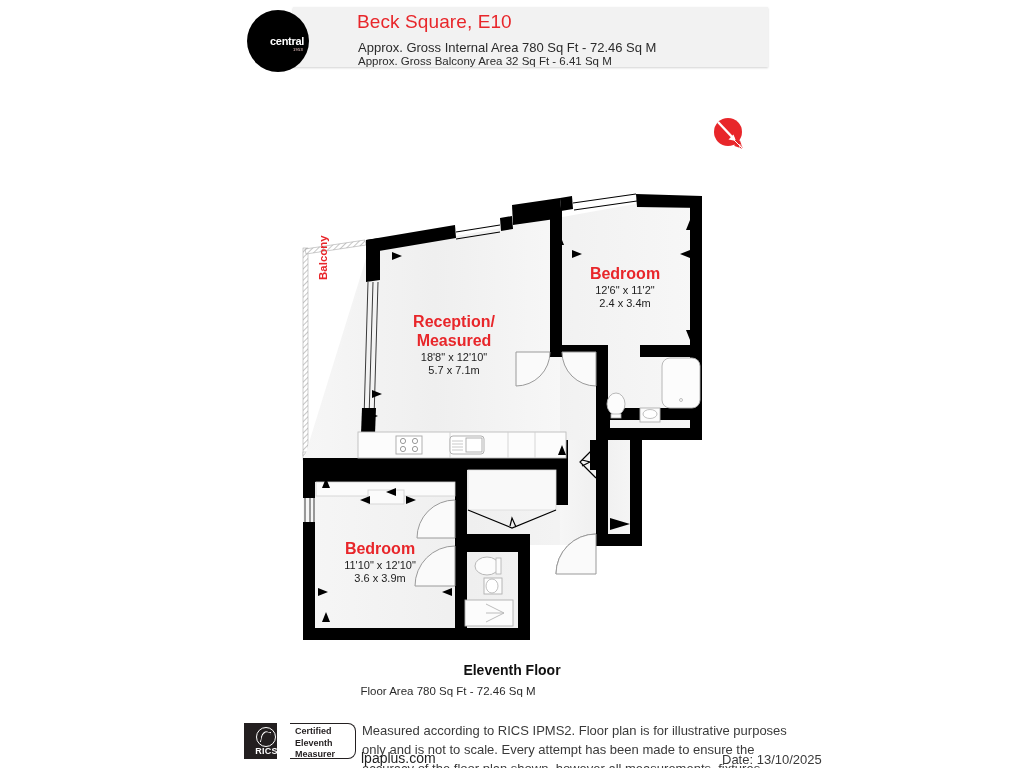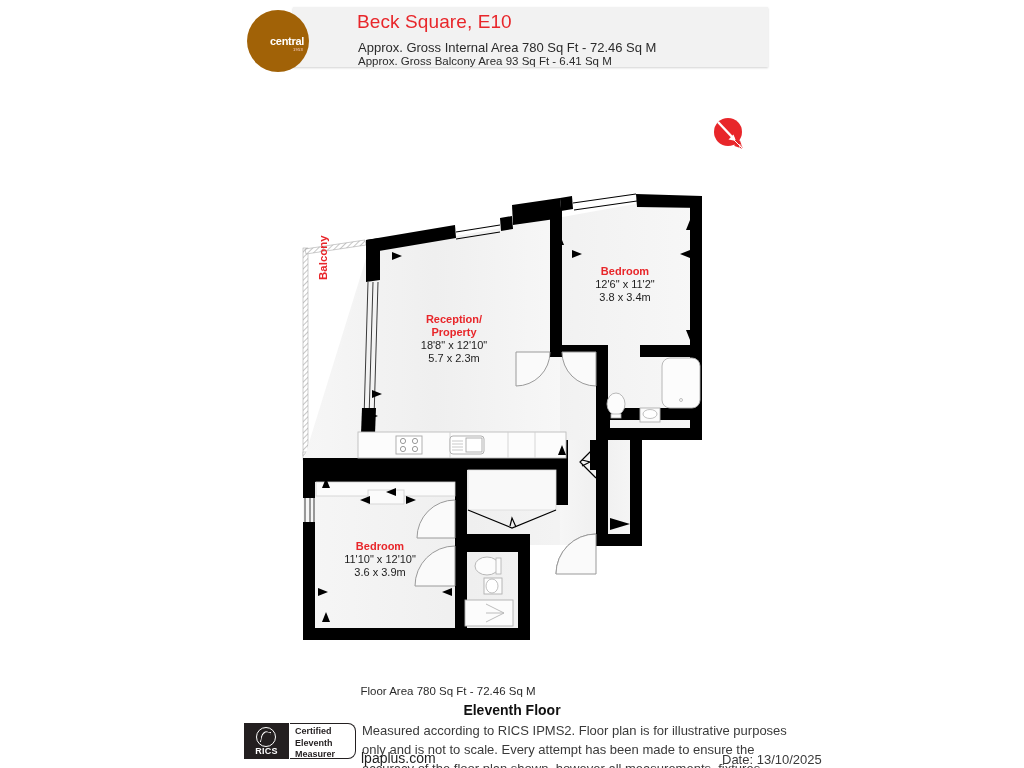--- a/index.html
+++ b/index.html
@@ -31,21 +31,21 @@
   }
   .header-line2{
     position:absolute;left:358px;top:55px;
     font-size:11.5px;color:#2b2b2b;white-space:nowrap;
   }
 
   
   .logo{
     position:absolute;left:247px;top:10px;width:62px;height:62px;
     border-radius:50%;
-    background:#a16207;
+    background:#000000;
   }
   .logo-word{
     position:absolute;left:0;top:25px;width:62px;
     text-align:right;padding-right:5px;box-sizing:border-box;
     color:#ffffff;font-size:11px;font-weight:bold;letter-spacing:-.3px;
   }
   .logo-sub{
     position:absolute;left:0;top:37px;width:62px;
     text-align:right;padding-right:6px;box-sizing:border-box;
     color:#ffd7d5;font-size:4px;letter-spacing:.3px;
@@ -57,48 +57,48 @@
     border-radius:50%;background:#e8262a;
   }
   .compass svg{position:absolute;left:-4px;top:-2px;}
 
   
   .plan{position:absolute;left:0px;top:0px;width:1024px;height:768px;}
   .plan svg{display:block;}
 
   
   .room-label{position:absolute;text-align:center;line-height:1.18;}
-  .room-name{font-size:11px;font-weight:bold;color:#e8262a;}
+  .room-name{font-size:16px;font-weight:bold;color:#e8262a;}
   .room-dim{font-size:11px;color:#1d1d1d;}
 
   .lbl-reception{left:389px;top:313px;width:130px;}
   .lbl-bed1{left:560px;top:265px;width:130px;}
   .lbl-bed2{left:315px;top:540px;width:130px;}
 
   .lbl-balcony{
     position:absolute;left:317px;top:280px;
     font-size:11.5px;font-weight:bold;color:#e8262a;
     transform:rotate(-90deg);transform-origin:left top;
     white-space:nowrap;
   }
 
   
   .floor-name{
     position:absolute;left:0;top:662px;width:1024px;text-align:center;
-    font-size:14px;font-weight:bold;color:#111;margin-top:40px;
+    font-size:14px;font-weight:bold;color:#111;
   }
   .floor-area{
     position:absolute;left:0;top:685px;width:896px;text-align:center;
     font-size:11.5px;color:#2b2b2b;
   }
 
   
   .rics-badge{position:absolute;left:244px;top:723px;width:112px;height:36px;}
   .rics-mark{
-    position:absolute;left:0;top:0;width:45px;height:36px;background:#231f20;
+    position:absolute;left:0;top:0;width:33px;height:36px;background:#231f20;
   }
   .rics-circle{
     position:absolute;left:12px;top:4px;width:18px;height:18px;
     border-radius:50%;border:1.6px solid #fff;
   }
   .rics-circle:after{
     content:"";position:absolute;left:4px;top:3px;width:8px;height:11px;
     border-left:1.6px solid #fff;border-top:1.6px solid #fff;
     border-radius:60% 0 60% 0;transform:rotate(12deg);
   }
@@ -133,21 +133,21 @@
 
   <div class="header-band"></div>
 
   <div class="logo">
     <div class="logo-word">central</div>
     <div class="logo-sub">1953</div>
   </div>
 
   <div class="header-title">Beck Square, E10</div>
   <div class="header-line1">Approx. Gross Internal Area 780 Sq Ft - 72.46 Sq M</div>
-  <div class="header-line2">Approx. Gross Balcony Area 93 Sq Ft - 6.41 Sq M</div>
+  <div class="header-line2">Approx. Gross Balcony Area 32 Sq Ft - 6.41 Sq M</div>
 
   <div class="compass">
     <svg width="40" height="36" viewBox="0 0 40 36">
       <line x1="8" y1="6" x2="24" y2="23" stroke="#ffffff" stroke-width="2.4"></line>
       <polygon points="26,25 18.5,23.5 23.5,18.5" fill="#ffffff"></polygon>
       <polygon points="24,24 33,33 30,24.5" fill="#e8262a"></polygon>
       <polygon points="24,24 33,33 24.5,30" fill="#e8262a"></polygon>
       <line x1="24" y1="24" x2="33" y2="33" stroke="#ffffff" stroke-width="1"></line>
       <text x="29" y="32" font-size="5" fill="#ffffff" font-family="Liberation Sans, sans-serif">N</text>
     </svg>
@@ -366,29 +366,29 @@
         <polygon points="318,588 328,592 318,596"></polygon>
         <polygon points="452,588 442,592 452,596"></polygon>
         <polygon points="326,612 322,622 330,622"></polygon>
         <polygon points="630,524 610,518 610,530"></polygon>
       </g>
     </svg>
   </div>
 
   <div class="room-label lbl-reception">
     <div class="room-name">Reception/</div>
-    <div class="room-name">Property</div>
+    <div class="room-name">Measured</div>
     <div class="room-dim">18'8" x 12'10"</div>
-    <div class="room-dim">5.7 x 2.3m</div>
+    <div class="room-dim">5.7 x 7.1m</div>
   </div>
 
   <div class="room-label lbl-bed1">
     <div class="room-name">Bedroom</div>
     <div class="room-dim">12'6" x 11'2"</div>
-    <div class="room-dim">3.8 x 3.4m</div>
+    <div class="room-dim">2.4 x 3.4m</div>
   </div>
 
   <div class="room-label lbl-bed2">
     <div class="room-name">Bedroom</div>
     <div class="room-dim">11'10" x 12'10"</div>
     <div class="room-dim">3.6 x 3.9m</div>
   </div>
 
   <div class="lbl-balcony">Balcony</div>
 

